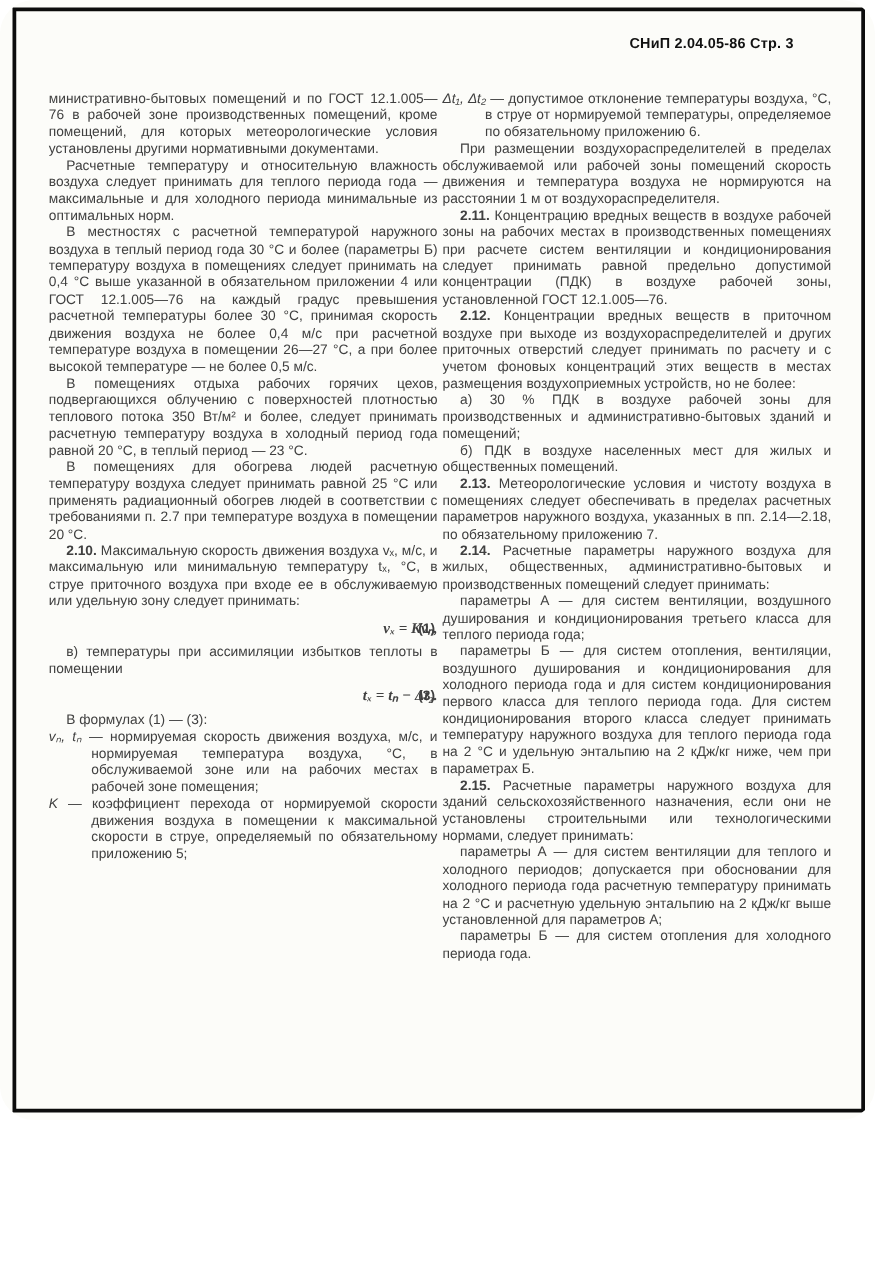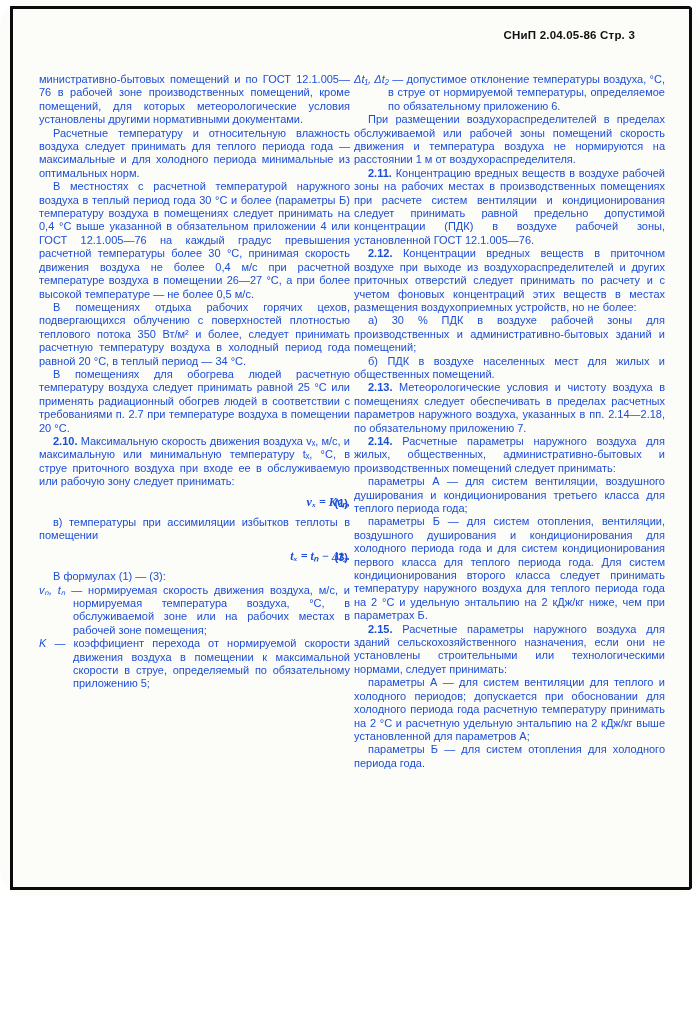--- a/index.html
+++ b/index.html
@@ -26,21 +26,21 @@
     text-align: right;
     font-weight: bold;
     font-size: 11.5px;
     letter-spacing: 0.2px;
     color: #111;
     margin: 8px 30px 20px 0;
   }
   .columns {
     display: flex;
     gap: 4px;
-    color: #1d4ed8;
+    color: #404040;
     margin-top: 32px;
   }
   .col {
     width: 50%;
     text-align: justify;
     font-size: 11px;
     line-height: 13.4px;
   }
   .col p { margin: 0; }
   .p { text-indent: 14px; }
@@ -74,23 +74,23 @@
     <div class="header">
       <span>СНиП 2.04.05-86 Стр. 3</span>
     </div>
 
     <div class="columns">
 
       <div class="col">
         <p class="p p0">министративно-бытовых помещений и по ГОСТ 12.1.005—76 в рабочей зоне производственных помещений, кроме помещений, для которых метеорологические условия установлены другими нормативными документами.</p>
         <p class="p">Расчетные температуру и относительную влажность воздуха следует принимать для теплого периода года — максимальные и для холодного периода минимальные из оптимальных норм.</p>
         <p class="p">В местностях с расчетной температурой наружного воздуха в теплый период года 30 °С и более (параметры Б) температуру воздуха в помещениях следует принимать на 0,4 °С выше указанной в обязательном приложении 4 или ГОСТ 12.1.005—76 на каждый градус превышения расчетной температуры более 30 °С, принимая скорость движения воздуха не более 0,4 м/с при расчетной температуре воздуха в помещении 26—27 °С, а при более высокой температуре — не более 0,5 м/с.</p>
-        <p class="p">В помещениях отдыха рабочих горячих цехов, подвергающихся облучению с поверхностей плотностью теплового потока 350 Вт/м² и более, следует принимать расчетную температуру воздуха в холодный период года равной 20 °С, в теплый период — 34 °С.</p>
+        <p class="p">В помещениях отдыха рабочих горячих цехов, подвергающихся облучению с поверхностей плотностью теплового потока 350 Вт/м² и более, следует принимать расчетную температуру воздуха в холодный период года равной 20 °С, в теплый период — 23 °С.</p>
         <p class="p">В помещениях для обогрева людей расчетную температуру воздуха следует принимать равной 25 °С или применять радиационный обогрев людей в соответствии с требованиями п. 2.7 при температуре воздуха в помещении 20 °С.</p>
-        <p class="p"><b class="lead">2.10.</b><span> Максимальную скорость движения воздуха vₓ, м/с, и максимальную или минимальную температуру tₓ, °С, в струе приточного воздуха при входе ее в обслуживаемую или рабочую зону следует принимать:</span></p>
+        <p class="p"><b class="lead">2.10.</b><span> Максимальную скорость движения воздуха vₓ, м/с, и максимальную или минимальную температуру tₓ, °С, в струе приточного воздуха при входе ее в обслуживаемую или удельную зону следует принимать:</span></p>
         <div class="formula">
           <span>vₓ = Kvₙ,</span>
           <span class="fnum">(1)</span>
         </div>
         <p class="p">в) температуры при ассимиляции избытков теплоты в помещении</p>
         <div class="formula">
           <span>tₓ = tₙ − Δt₂.</span>
           <span class="fnum">(3)</span>
         </div>
         <p class="p">В формулах (1) — (3):</p>

